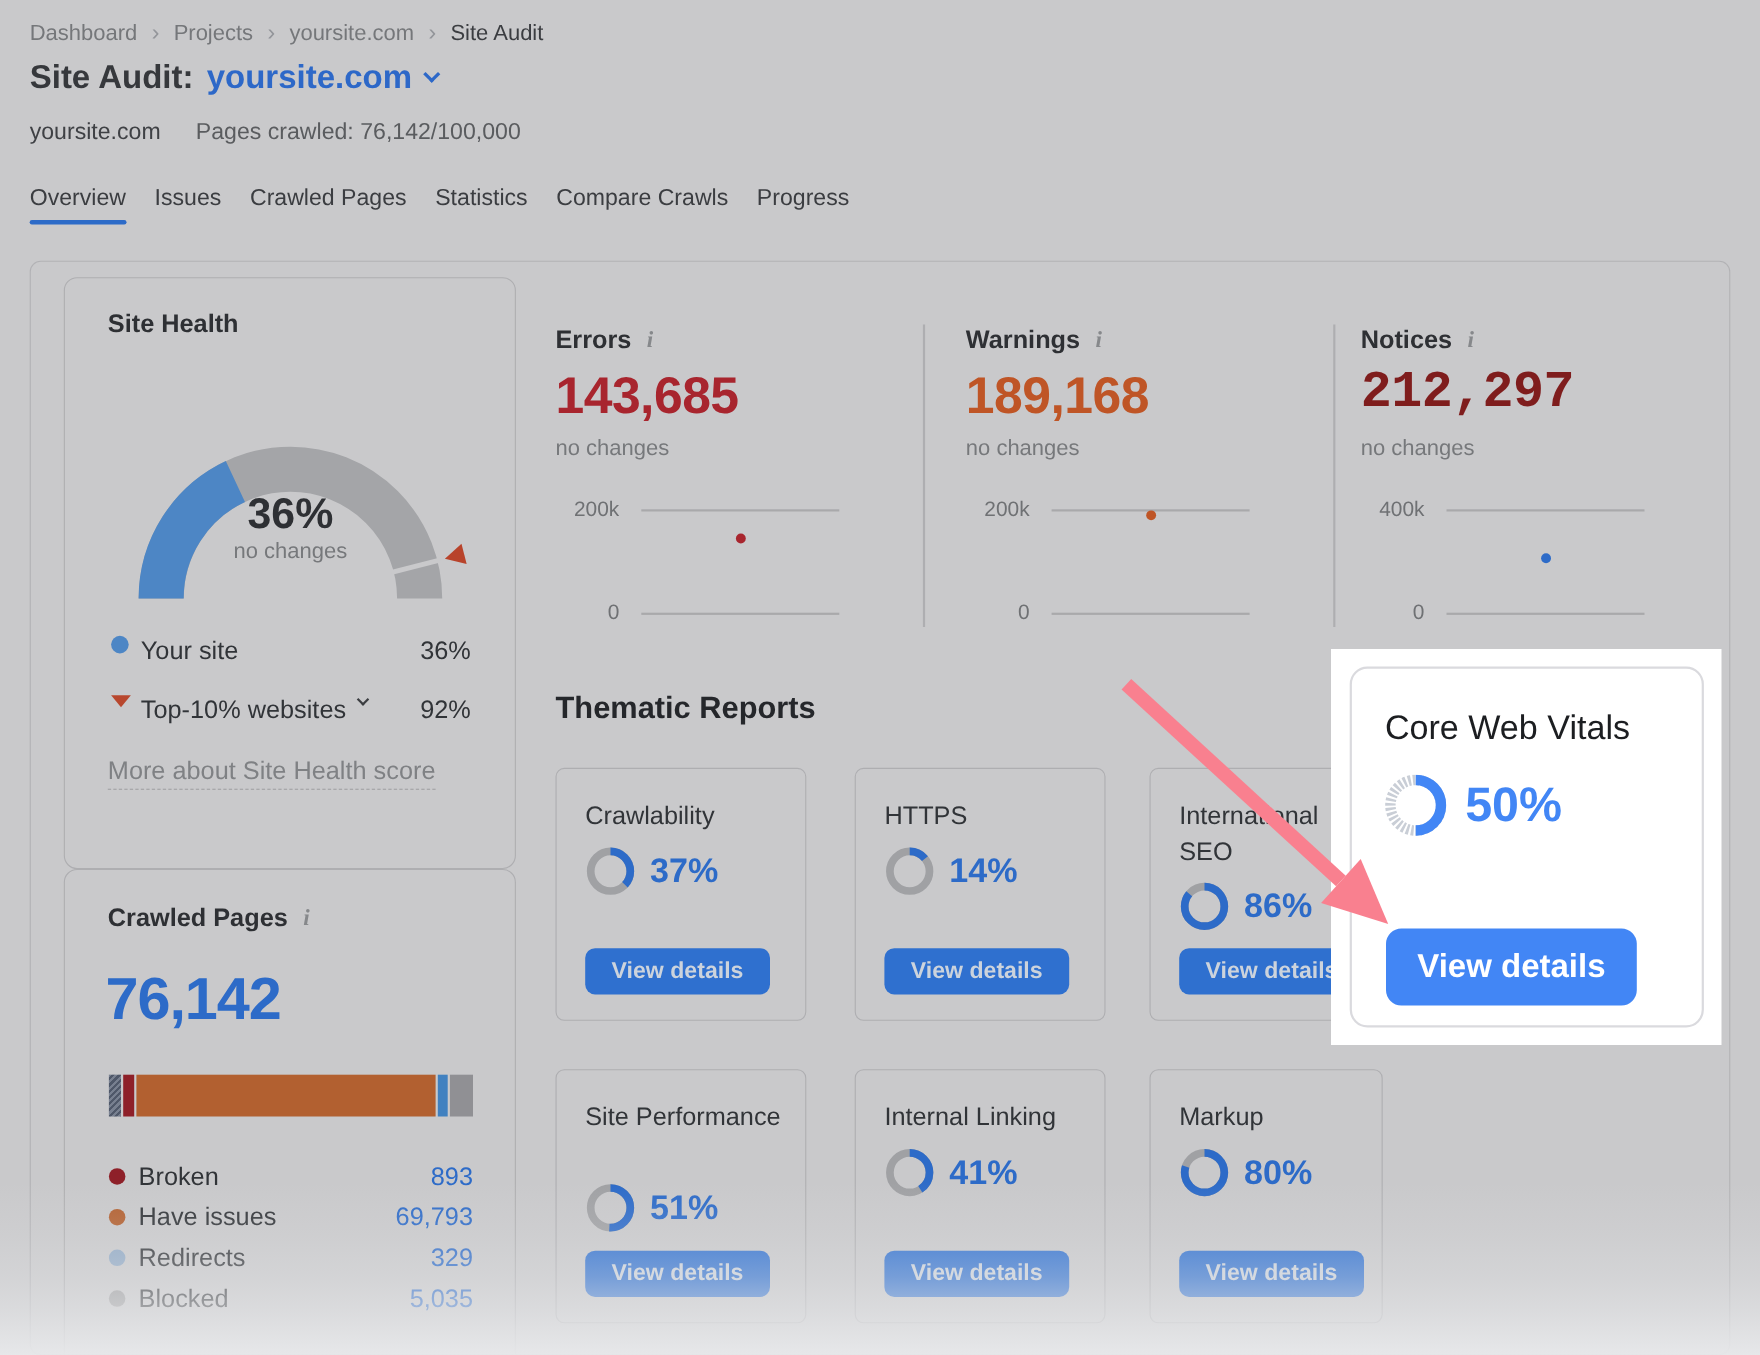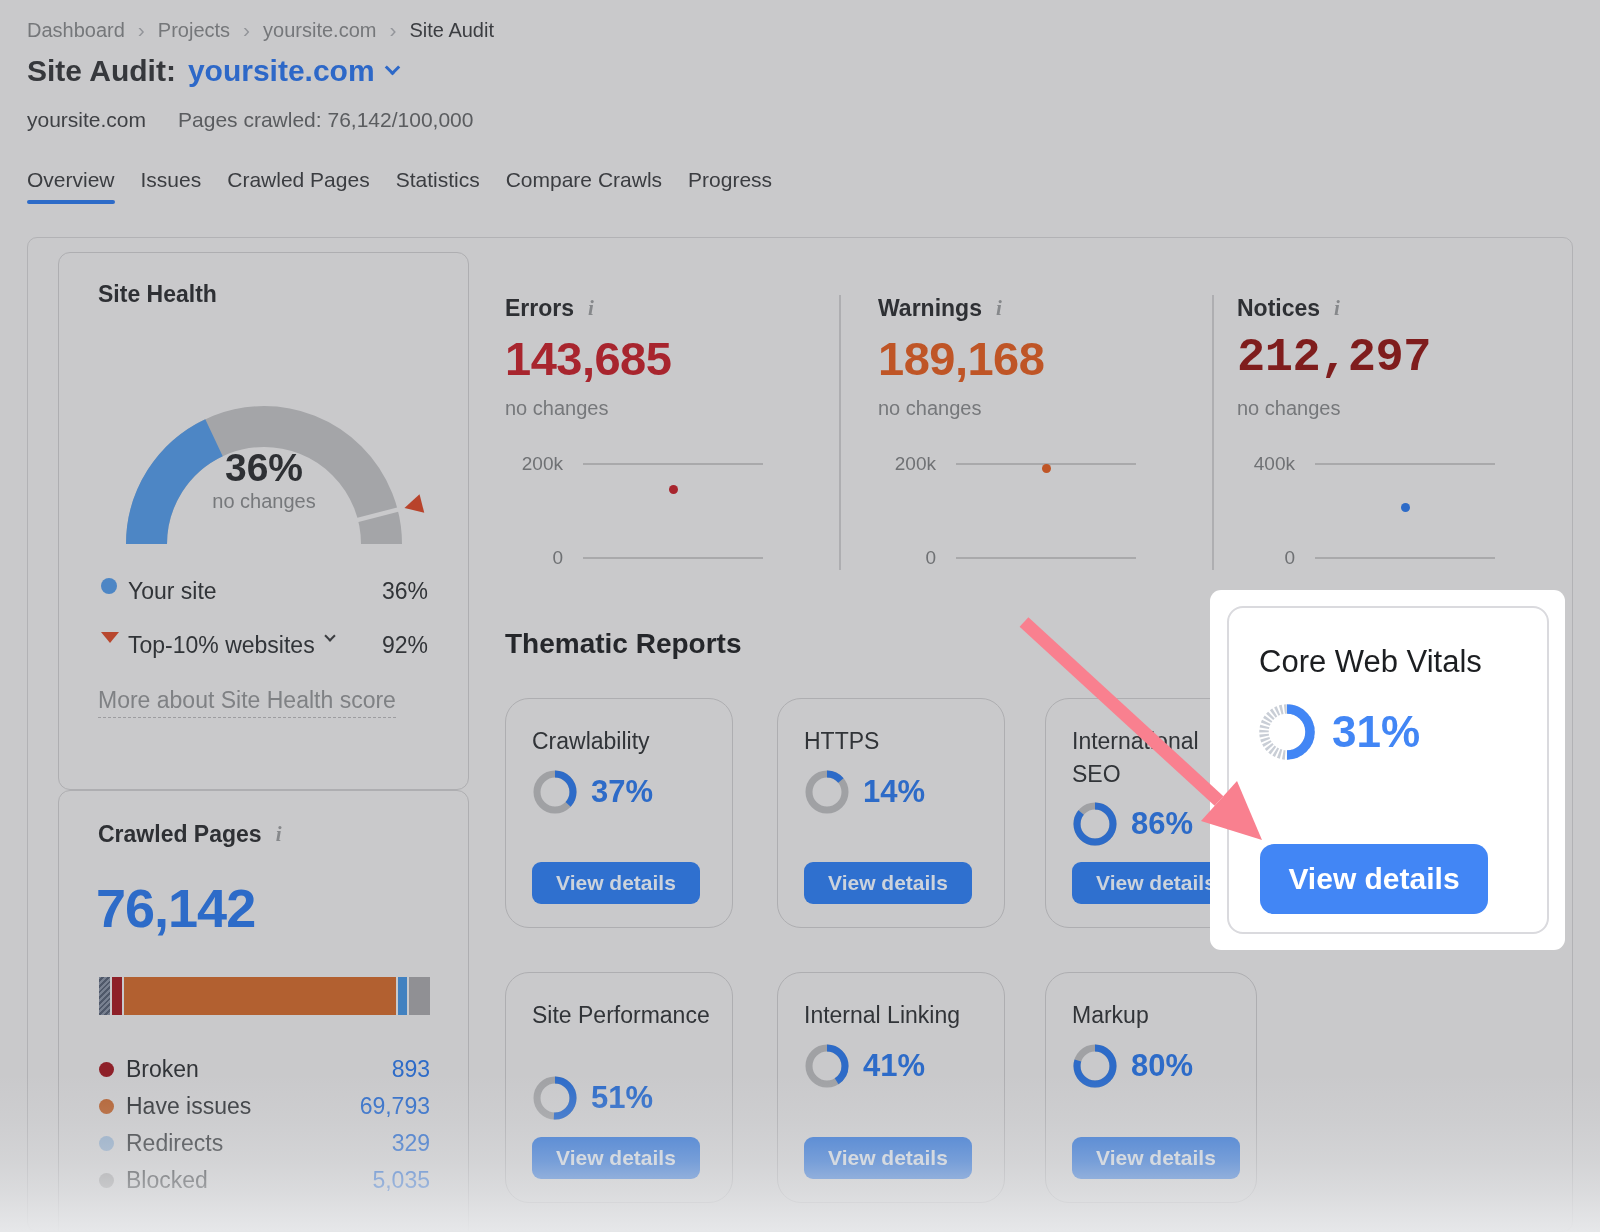--- a/index.html
+++ b/index.html
@@ -73,30 +73,30 @@
   .spark .ax-top { top:8px; }
   .spark .ax-bottom { top:102px; }
   .spark .line { position:absolute; left:78px; width:180px; height:1.5px; background:#a9a9ab; }
   .spark .line-top { top:18px; }
   .spark .line-bottom { top:112px; }
   .spark .sdot { position:absolute; width:9px; height:9px; border-radius:50%; }
   .vdiv { top:295px; width:1.5px; height:275px; background:#aeaeb1; }
 
   
   .th-title { left:505px; top:628px; font-size:28px; font-weight:bold; color:#25272b; }
-  .tcard { position:absolute; border:1.5px solid #aeaeb1; border-radius:24px; }
+  .tcard { position:absolute; border:1.5px solid #aeaeb1; border-radius:8px; }
   .t-label { position:absolute; left:26px; top:26px; width:178px; font-size:23px; line-height:33px; color:#313438; }
   .t-row { position:absolute; left:26px; top:70px; display:flex; align-items:center; }
   .tcard.two-line .t-row { top:102px; }
   .t-pct { font-size:31px; font-weight:bold; color:#2d6bc8; margin-left:13px; }
   .t-btn { position:absolute; left:26px; bottom:23px; height:42px; padding:0 24px; border:none; border-radius:9px; background:#2f70cf; color:#ccd3dc; font-size:21px; font-weight:600; font-family:"Liberation Sans", sans-serif; display:flex; align-items:center; cursor:pointer; }
   .donut { display:block; }
 
   
-  .cwv-frame { left:1210px; top:590px; width:355px; height:360px; background:#ffffff; border-radius:11px; z-index:20; }
+  .cwv-frame { left:1210px; top:590px; width:355px; height:360px; background:#ffffff; border-radius:0; z-index:20; }
   .cwv-card { position:absolute; left:17px; top:16px; width:322px; height:328px; background:#ffffff; border:2px solid #dadade; border-radius:16px; }
   .cwv-title { position:absolute; left:30px; top:36px; font-size:31px; color:#1c1e21; }
   .cwv-row { position:absolute; left:30px; top:96px; display:flex; align-items:center; }
   .cwv-pct { font-size:44px; font-weight:bold; color:#4286f5; margin-left:17px; }
   .cwv-btn { position:absolute; left:31px; top:236px; width:228px; height:70px; border:none; border-radius:14px; background:#4286f5; color:#ffffff; font-size:30px; font-weight:600; font-family:"Liberation Sans", sans-serif; display:flex; align-items:center; justify-content:center; cursor:pointer; }
 
   .arrow-svg { left:990px; top:600px; z-index:30; pointer-events:none; }
 
   .fade { left:0; top:1075px; width:1600px; height:157px; z-index:40; pointer-events:none;
     background:linear-gradient(to bottom,
@@ -339,21 +339,21 @@
 </section>
 
 <div class="abs cwv-frame">
   <div class="cwv-card">
     <div class="cwv-title">Core Web Vitals</div>
     <div class="cwv-row">
       <svg class="donut" width="56" height="56" viewBox="0 0 56 56">
         <circle cx="28" cy="28" r="23" fill="none" stroke="#c9ced6" stroke-width="9.5" stroke-dasharray="2.4 1.8"></circle>
         <circle class="donut-val" cx="28" cy="28" r="23" fill="none" stroke="#4286f5" stroke-width="9.5" pathLength="100" stroke-dasharray="50 50" transform="rotate(-90 28 28)"></circle>
       </svg>
-      <span class="cwv-pct">31%</span>
+      <span class="cwv-pct">50%</span>
     </div>
     <button class="cwv-btn">View details</button>
   </div>
 </div>
 
 <svg class="abs arrow-svg" width="290" height="260" viewBox="0 0 290 260">
   <line x1="34" y1="22" x2="229" y2="201" stroke="#f9808f" stroke-width="13"></line>
   <polygon points="272,240 211,221 247,181" fill="#f9808f"></polygon>
 </svg>
 

